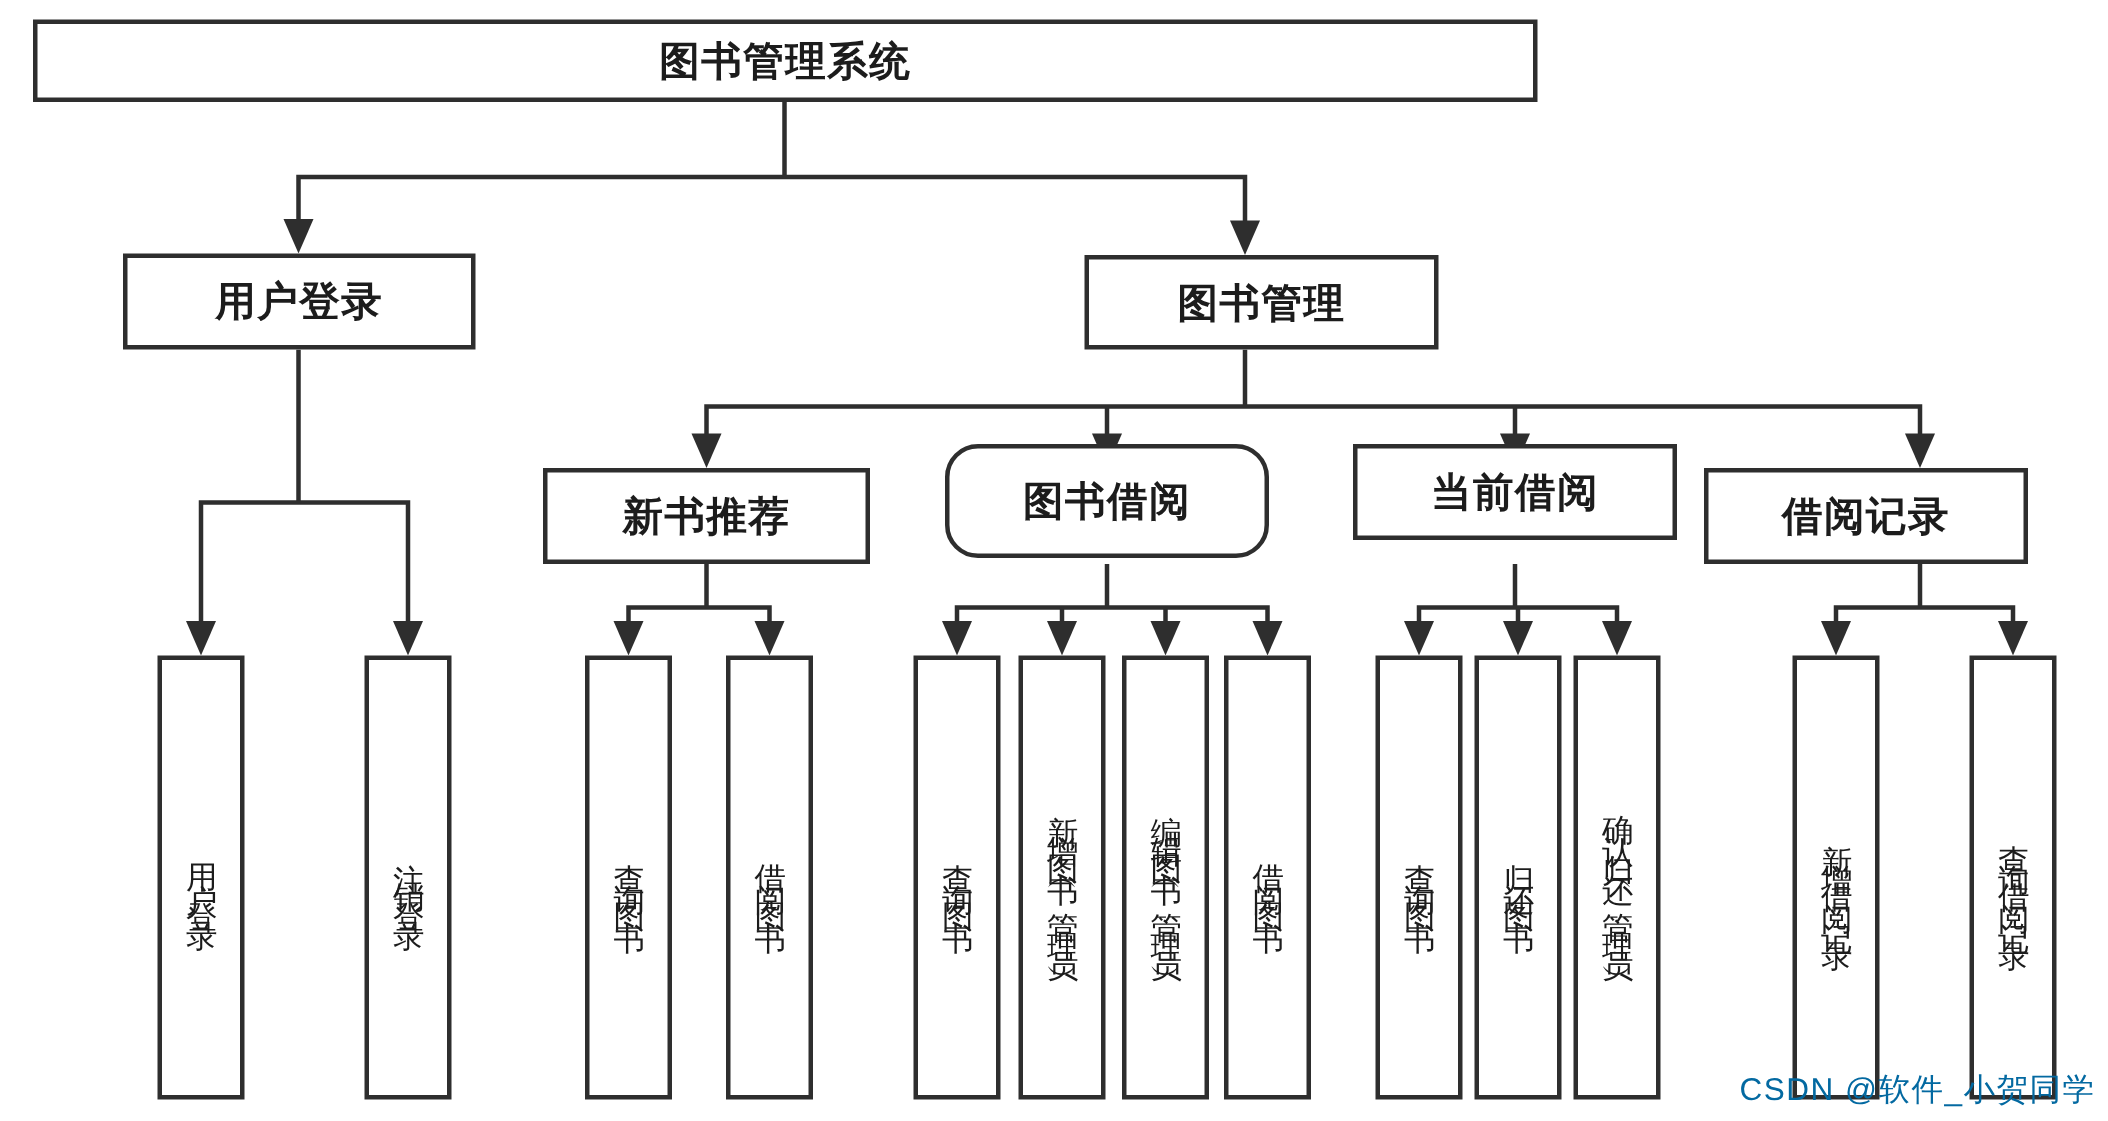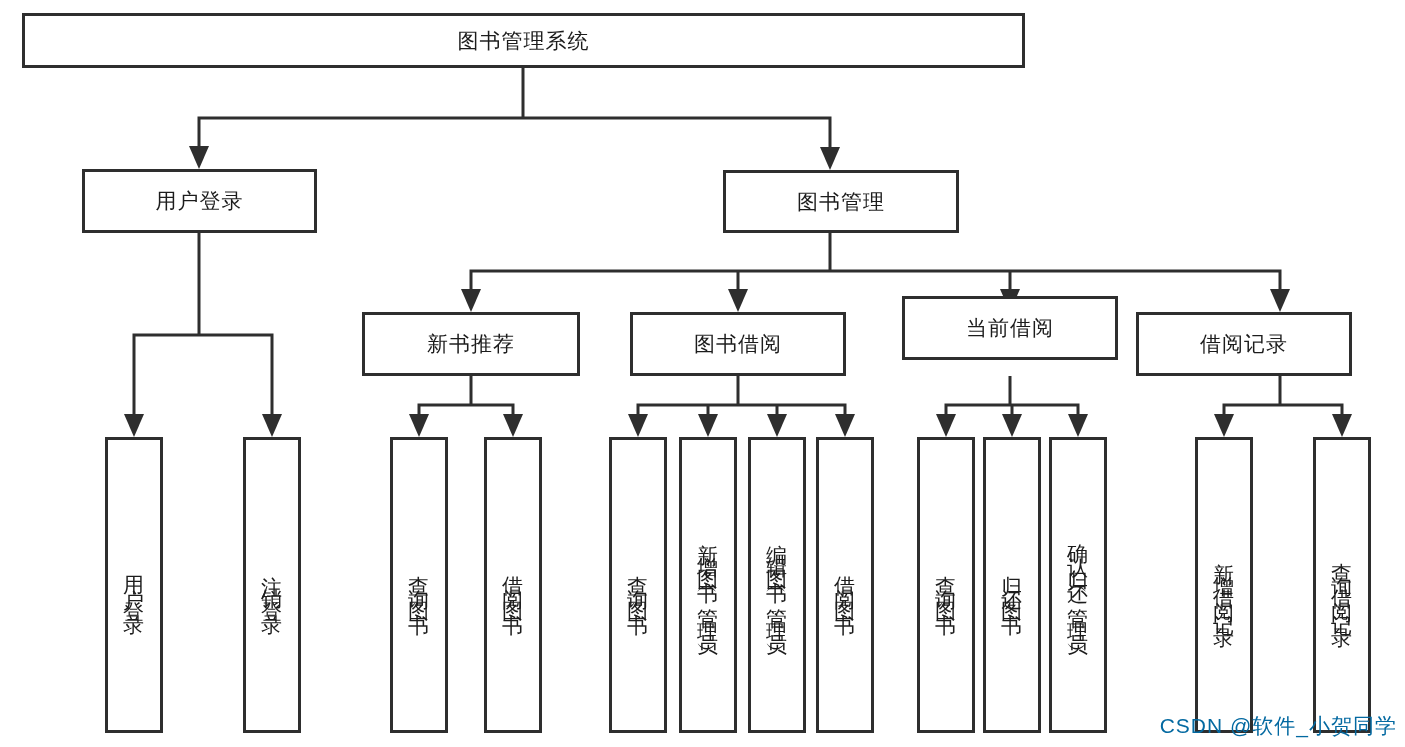--- a/index.html
+++ b/index.html
@@ -13,23 +13,24 @@
   .connectors{position:absolute;left:0;top:0;width:1405px;height:747px;}
   .box{
     position:absolute;
     box-sizing:border-box;
     background:#ffffff;
     border:3px solid #2e2e2e;
     color:#1c1c1c;
     display:flex;align-items:center;justify-content:center;
   }
   .box.h{
-    font-size:21px;
+    font-size:27px;
     letter-spacing:1px;
     text-align:center;
+    font-weight:bold;
   }
   .box.v{
     font-size:21px;
     writing-mode:vertical-rl;
     text-orientation:mixed;
     letter-spacing:13px;
     line-height:1;
     text-align:center;
   }
   .watermark{
@@ -103,21 +104,21 @@
       <polygon points="1332,414 1352,414 1342,437"></polygon>
     </g>
   </svg>
 
   <div class="box h" style="left:22px;top:13px;width:1003px;height:55px;">图书管理系统</div>
 
   <div class="box h" style="left:82px;top:169px;width:235px;height:64px;">用户登录</div>
   <div class="box h" style="left:712px;top:170px;width:236px;height:63px;margin-left:11px;">图书管理</div>
 
   <div class="box h" style="left:362px;top:312px;width:218px;height:64px;text-align:center;">新书推荐</div>
-  <div class="box h" style="left:630px;top:312px;width:216px;height:64px;">图书借阅</div>
+  <div class="box h" style="left:630px;top:296px;width:216px;height:76px;border-radius:22px;">图书借阅</div>
   <div class="box h" style="left:902px;top:296px;width:216px;height:64px;">当前借阅</div>
   <div class="box h" style="left:1136px;top:312px;width:216px;height:64px;">借阅记录</div>
 
   <div class="box v" style="left:105px;top:437px;width:58px;height:296px;">用户登录</div>
   <div class="box v" style="left:243px;top:437px;width:58px;height:296px;">注销登录</div>
 
   <div class="box v" style="left:390px;top:437px;width:58px;height:296px;">查询图书</div>
   <div class="box v" style="left:484px;top:437px;width:58px;height:296px;">借阅图书</div>
 
   <div class="box v" style="left:609px;top:437px;width:58px;height:296px;">查询图书</div>

